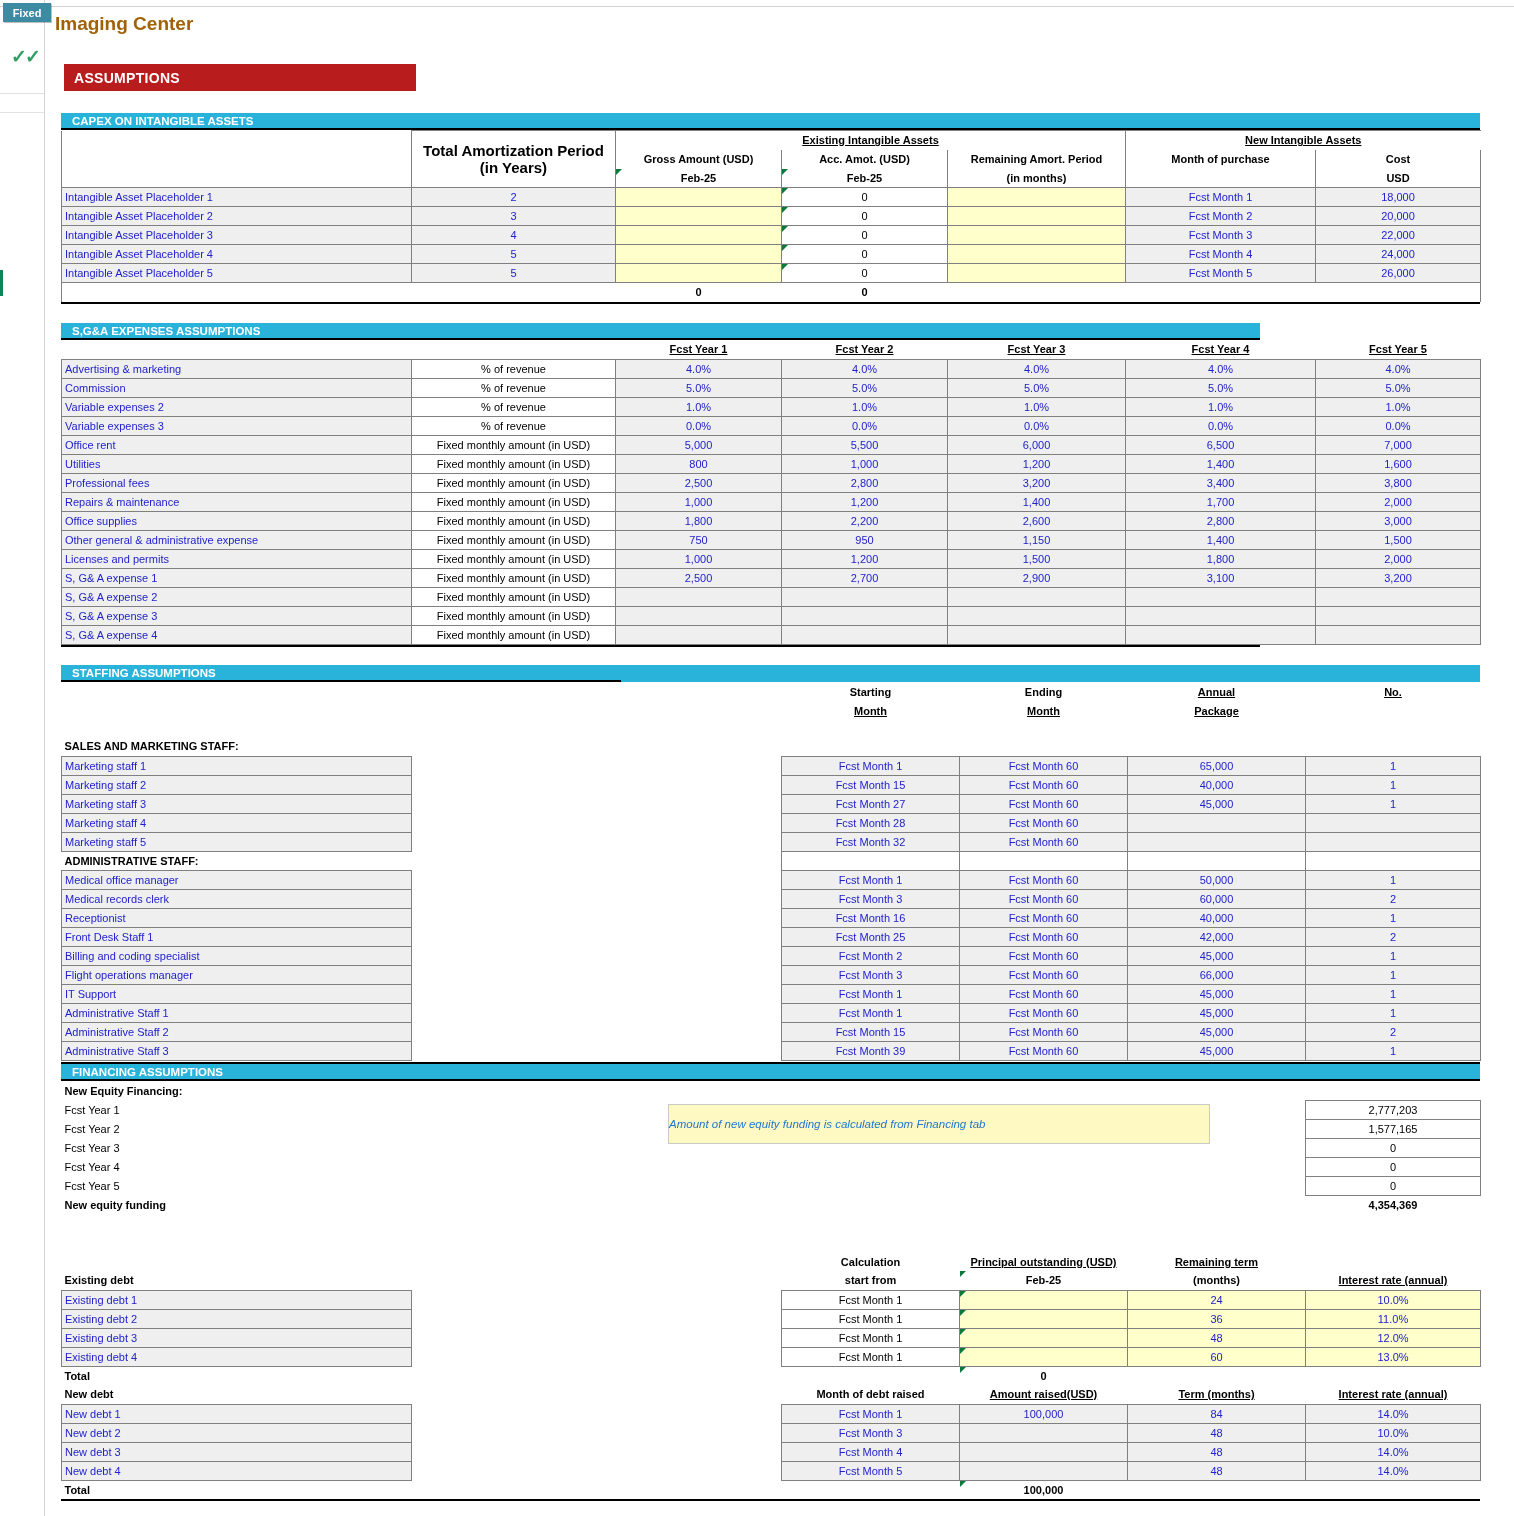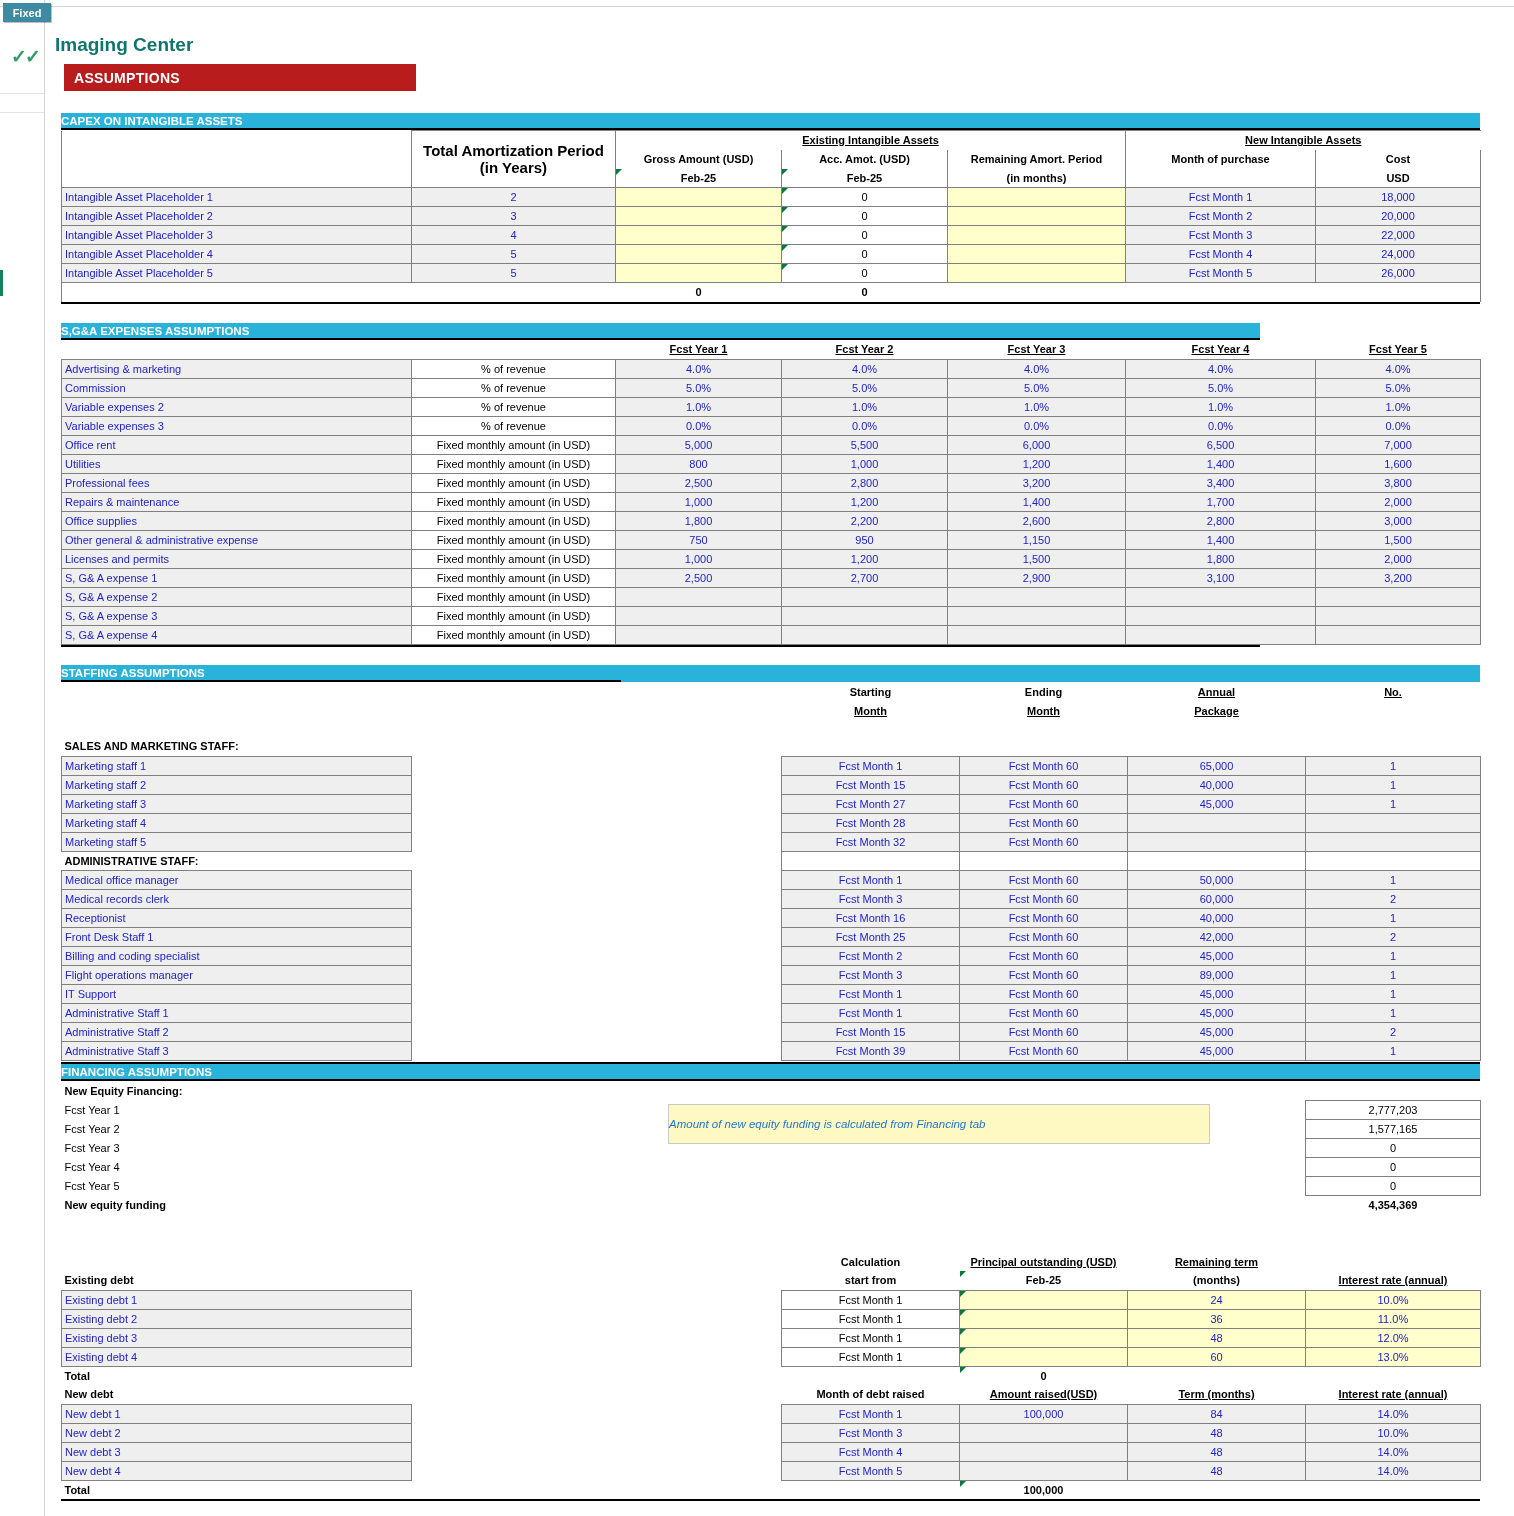--- a/index.html
+++ b/index.html
@@ -22,34 +22,34 @@
   #greenmark{position:absolute;left:0;top:270px;width:3px;height:26px;background:#12835b;}
 
   .index-tab{
     position:absolute;left:3px;top:3px;width:48px;height:19px;
     background:#3d8ba3;color:#fff;font-weight:bold;font-size:11px;
     display:flex;align-items:center;justify-content:center;
     box-shadow:1px 1px 0 rgba(0,0,0,.25);
   }
   .checks{position:absolute;left:11px;top:45px;color:#2e9e62;font-size:19px;font-weight:bold;letter-spacing:-2px;}
 
-  .page-title{position:absolute;left:55px;top:34px;color:#0f766e;font-weight:bold;font-size:19px;}
+  .page-title{position:absolute;left:55px;top:13px;color:#a16207;font-weight:bold;font-size:19px;}
 
   .assump-banner{
     position:absolute;left:64px;top:64px;width:352px;height:27px;
     background:#b91c1c;color:#fff;font-weight:bold;font-size:14px;
     display:flex;align-items:center;padding-left:10px;box-sizing:border-box;
     letter-spacing:.3px;
   }
 
   
   .block{position:absolute;box-sizing:border-box;}
   .sec-head{
     background:#29b3db;color:#fff;font-weight:bold;font-size:11.5px;
-    height:17px;line-height:17px;padding-left:0;box-sizing:border-box;
+    height:17px;line-height:17px;padding-left:11px;box-sizing:border-box;
     border-bottom:2px solid #000;
   }
   .sec-head.half{border-bottom:none;position:relative;}
   .sec-head.half:after{content:"";position:absolute;left:0;bottom:0;width:560px;height:2px;background:#000;}
 
   table.grid{border-collapse:collapse;table-layout:fixed;width:100%;}
   table.grid td{
     height:19px;font-size:11px;padding:0 3px;box-sizing:border-box;
     overflow:hidden;white-space:nowrap;vertical-align:middle;
   }
@@ -489,21 +489,21 @@
           <td class="b grey ctr blue">Fcst Month 2</td>
           <td class="b grey ctr blue">Fcst Month 60</td>
           <td class="b grey ctr blue">45,000</td>
           <td class="b grey ctr blue">1</td>
         </tr>
         <tr>
           <td class="b grey blue">Flight operations manager</td>
           <td></td>
           <td class="b grey ctr blue">Fcst Month 3</td>
           <td class="b grey ctr blue">Fcst Month 60</td>
-          <td class="b grey ctr blue">89,000</td>
+          <td class="b grey ctr blue">66,000</td>
           <td class="b grey ctr blue">1</td>
         </tr>
         <tr>
           <td class="b grey blue">IT Support</td>
           <td></td>
           <td class="b grey ctr blue">Fcst Month 1</td>
           <td class="b grey ctr blue">Fcst Month 60</td>
           <td class="b grey ctr blue">45,000</td>
           <td class="b grey ctr blue">1</td>
         </tr>

